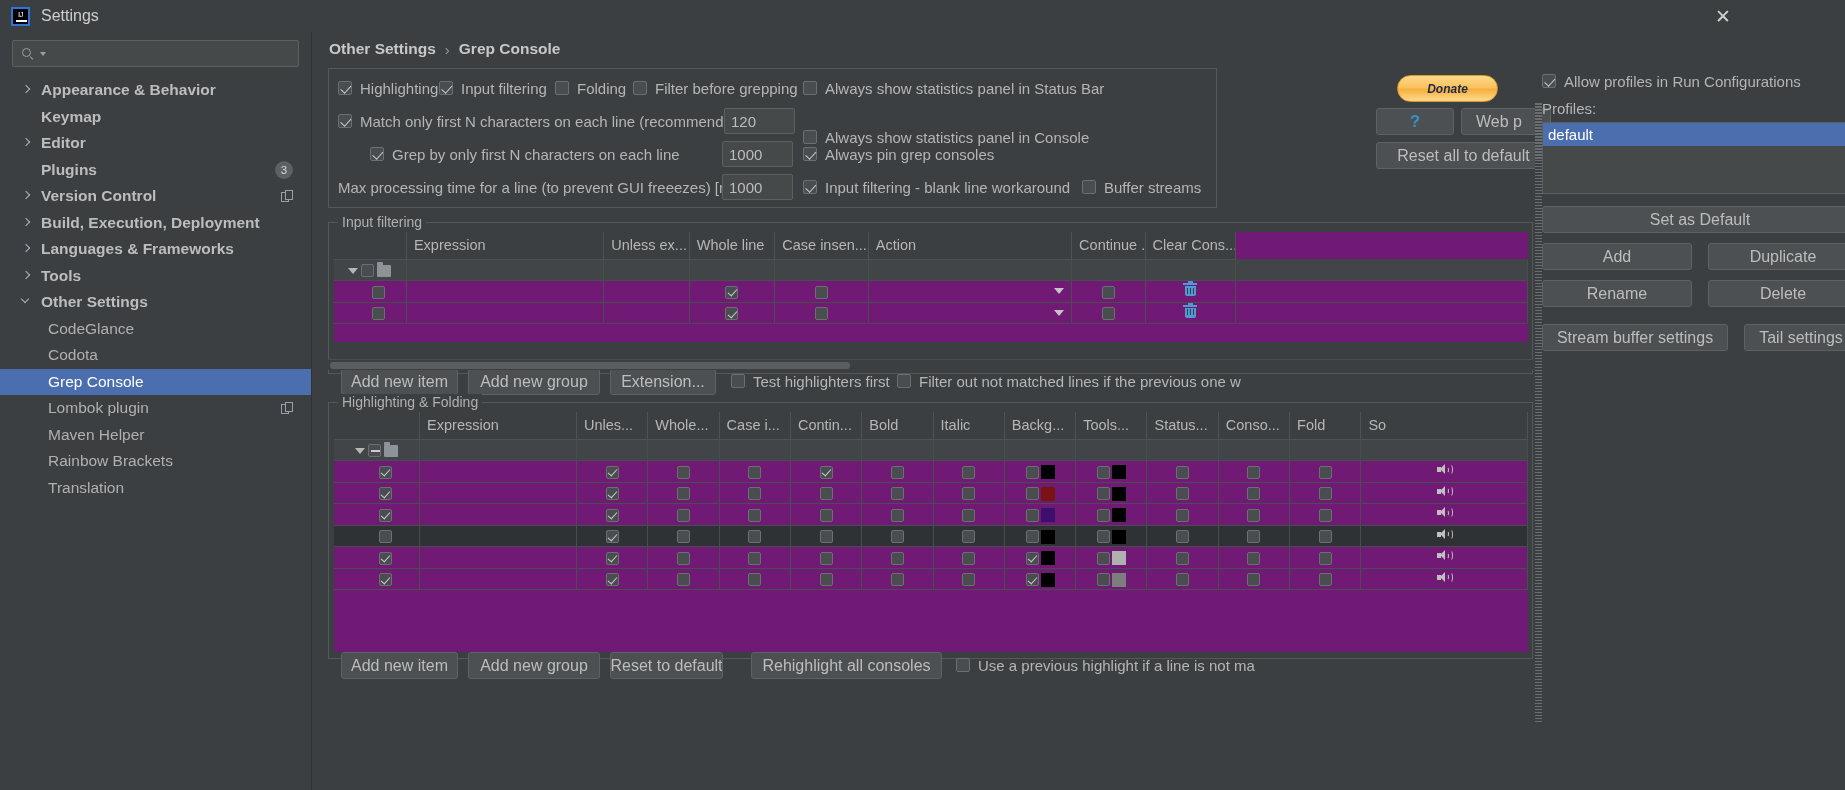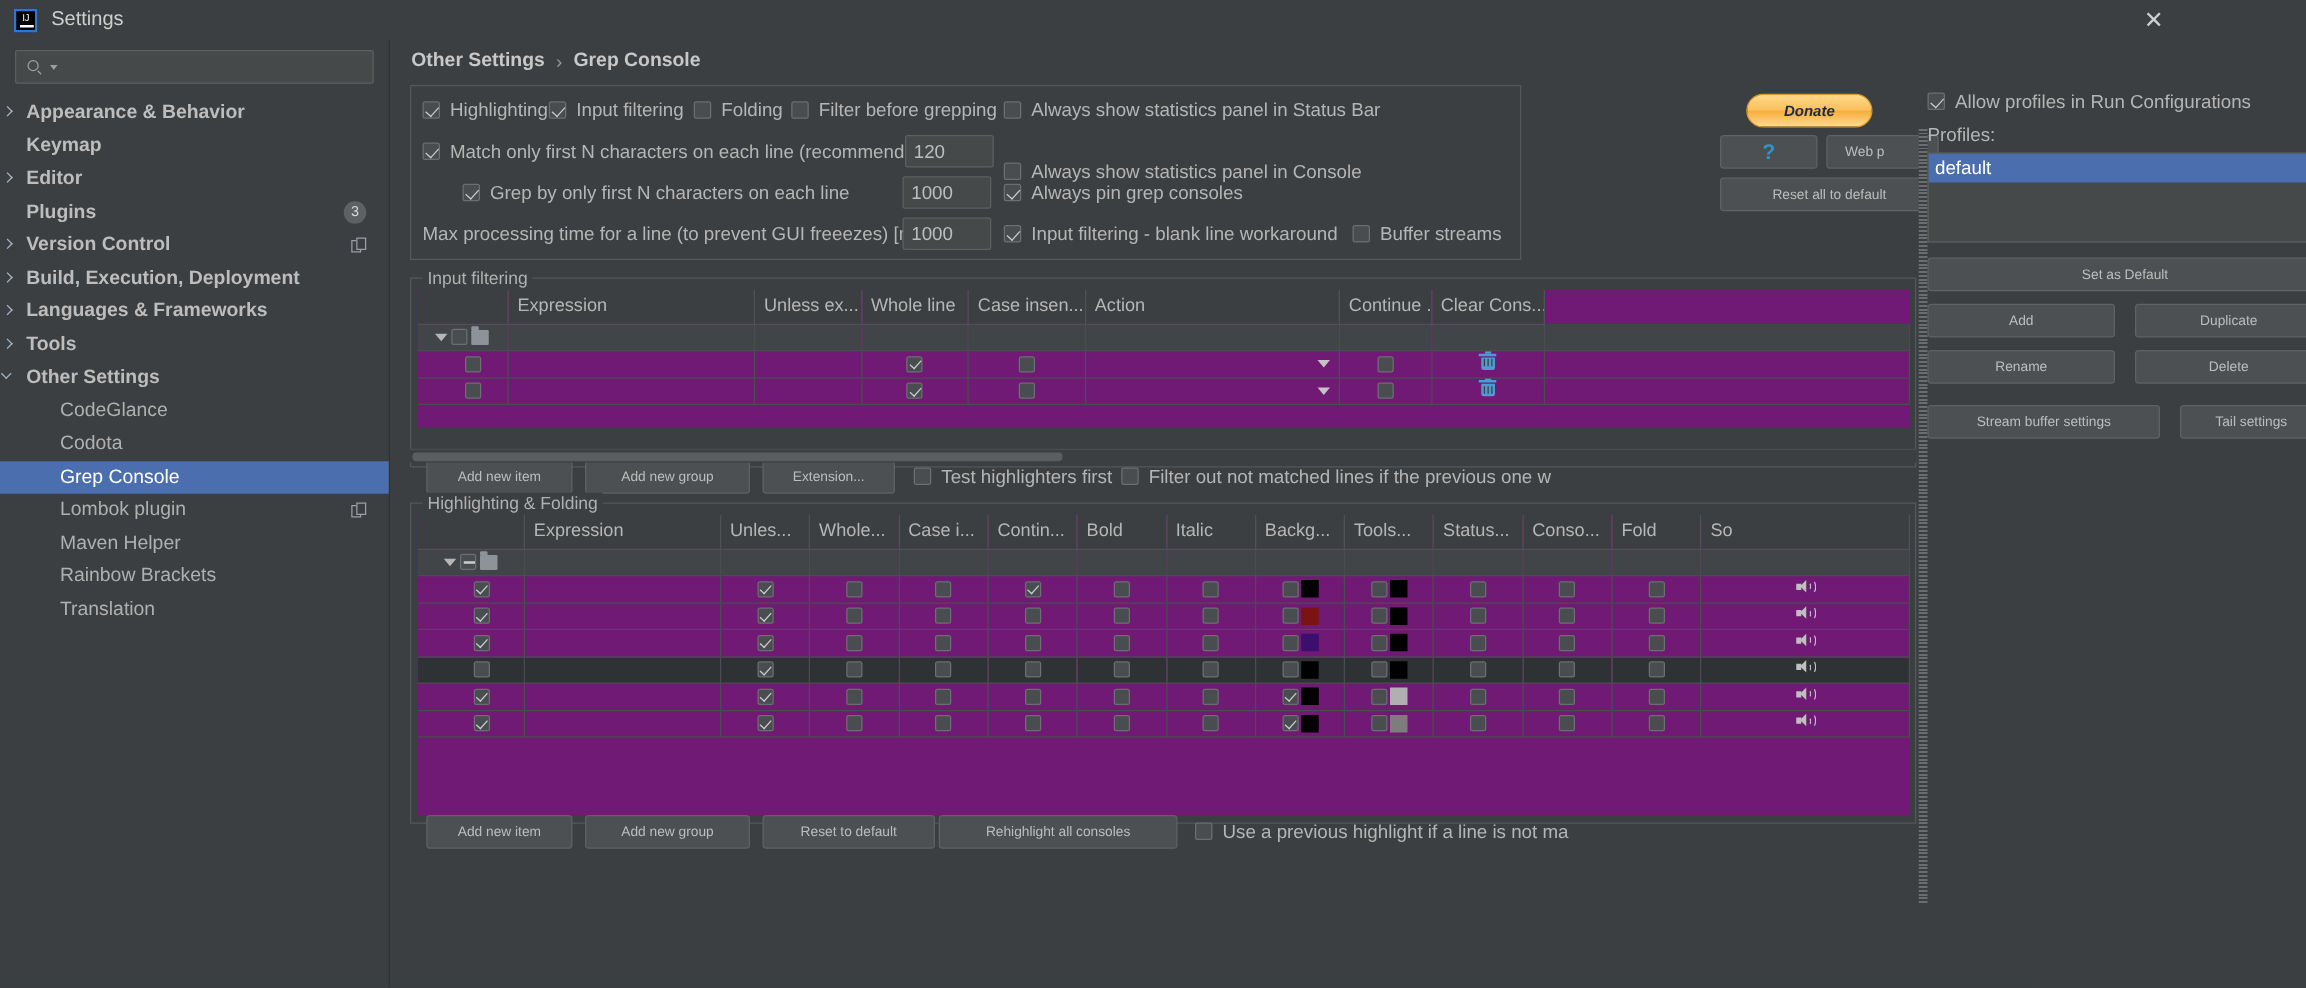--- a/index.html
+++ b/index.html
@@ -59,21 +59,21 @@
   .search-caret {
     width: 0; height: 0; border-left: 3.5px solid transparent; border-right: 3.5px solid transparent;
     border-top: 4px solid #9aa0a6; margin-left: 1px;
   }
   .search-input {
     flex: 1; background: transparent; border: none; outline: none;
     color: #bbb; font-family: "Liberation Sans", sans-serif; font-size: 14px;
   }
   .tree { margin-top: 4px; }
   .tree-row {
-    display: flex; align-items: center; height: 26.5px; padding-left: 0;
+    display: flex; align-items: center; height: 26.5px; padding-left: 20px;
     position: relative; cursor: pointer; font-size: 15.5px;
   }
   .tree-row.lvl0 { font-weight: bold; color: #bdbdbd; }
   .tree-row.lvl1 { font-weight: normal; color: #b0b0b0; padding-left: 48px; }
   .tree-row.selected { background: #4b6eaf; color: #ffffff; }
   .chev {
     width: 14px; height: 14px; margin-right: 7px; position: relative; flex: none;
   }
   .chev.none { visibility: hidden; }
   .chev i {
@@ -129,21 +129,21 @@
   .numfield {
     background: #45494a; border: 1px solid #5e6060; border-radius: 2px;
     height: 25px; color: #bdbdbd; font-size: 15px;
     font-family: "Liberation Sans", sans-serif;
     padding: 12px 6px; outline: none;
   }
   .plain-label { font-size: 15px; color: #b5b5b5; white-space: nowrap; }
 
   .btn {
     background: #4c5052; border: 1px solid #5e6264; border-radius: 3px;
-    color: #bdbdbd; font-size: 11px; font-family: "Liberation Sans", sans-serif;
+    color: #bdbdbd; font-size: 16px; font-family: "Liberation Sans", sans-serif;
     display: flex; align-items: center; justify-content: center; cursor: pointer;
     white-space: nowrap; overflow: hidden;
   }
   .donate-btn {
     position: absolute; left: 1084px; top: 43px; width: 101px; height: 27px;
     border-radius: 14px; border: 1px solid #d99a2b;
     background: linear-gradient(#fdd98a 0%, #fbc05a 48%, #f6ae3b 52%, #ffd98f 100%);
     color: #1b2a4a; font-weight: bold; font-style: italic; font-size: 12px;
     display: flex; align-items: center; justify-content: center; cursor: pointer;
   }
@@ -701,21 +701,21 @@
                 <td class="ctr"><span class="tcb"></span></td>
                 <td class="ctr"><span class="speaker"><span class="bx"></span><span class="tri"></span><span class="w1"></span><span class="w2"></span></span></td>
               </tr>
             </tbody>
         </table>
       </div>
     </div>
 
     <div class="btn" style="position:absolute; left:28px; top:620px; width:117px; height:27px;">Add new item</div>
     <div class="btn" style="position:absolute; left:155px; top:620px; width:132px; height:27px;">Add new group</div>
-    <div class="btn" style="position:absolute; left:297px; top:620px; width:138px; height:27px;">Reset to default</div>
+    <div class="btn" style="position:absolute; left:297px; top:620px; width:113px; height:27px;">Reset to default</div>
     <div class="btn" style="position:absolute; left:438px; top:620px; width:191px; height:27px;">Rehighlight all consoles</div>
     <div class="opt-row" style="left:643px; top:620px;">
       <span class="cb"></span>
       <span class="cb-label">Use a previous highlight if a line is not ma</span>
     </div>
 
     <div class="scroll-grip"></div>
 
     <div class="rightpanel">
       <div class="opt-row" style="position:relative; left:0; top:0;">

